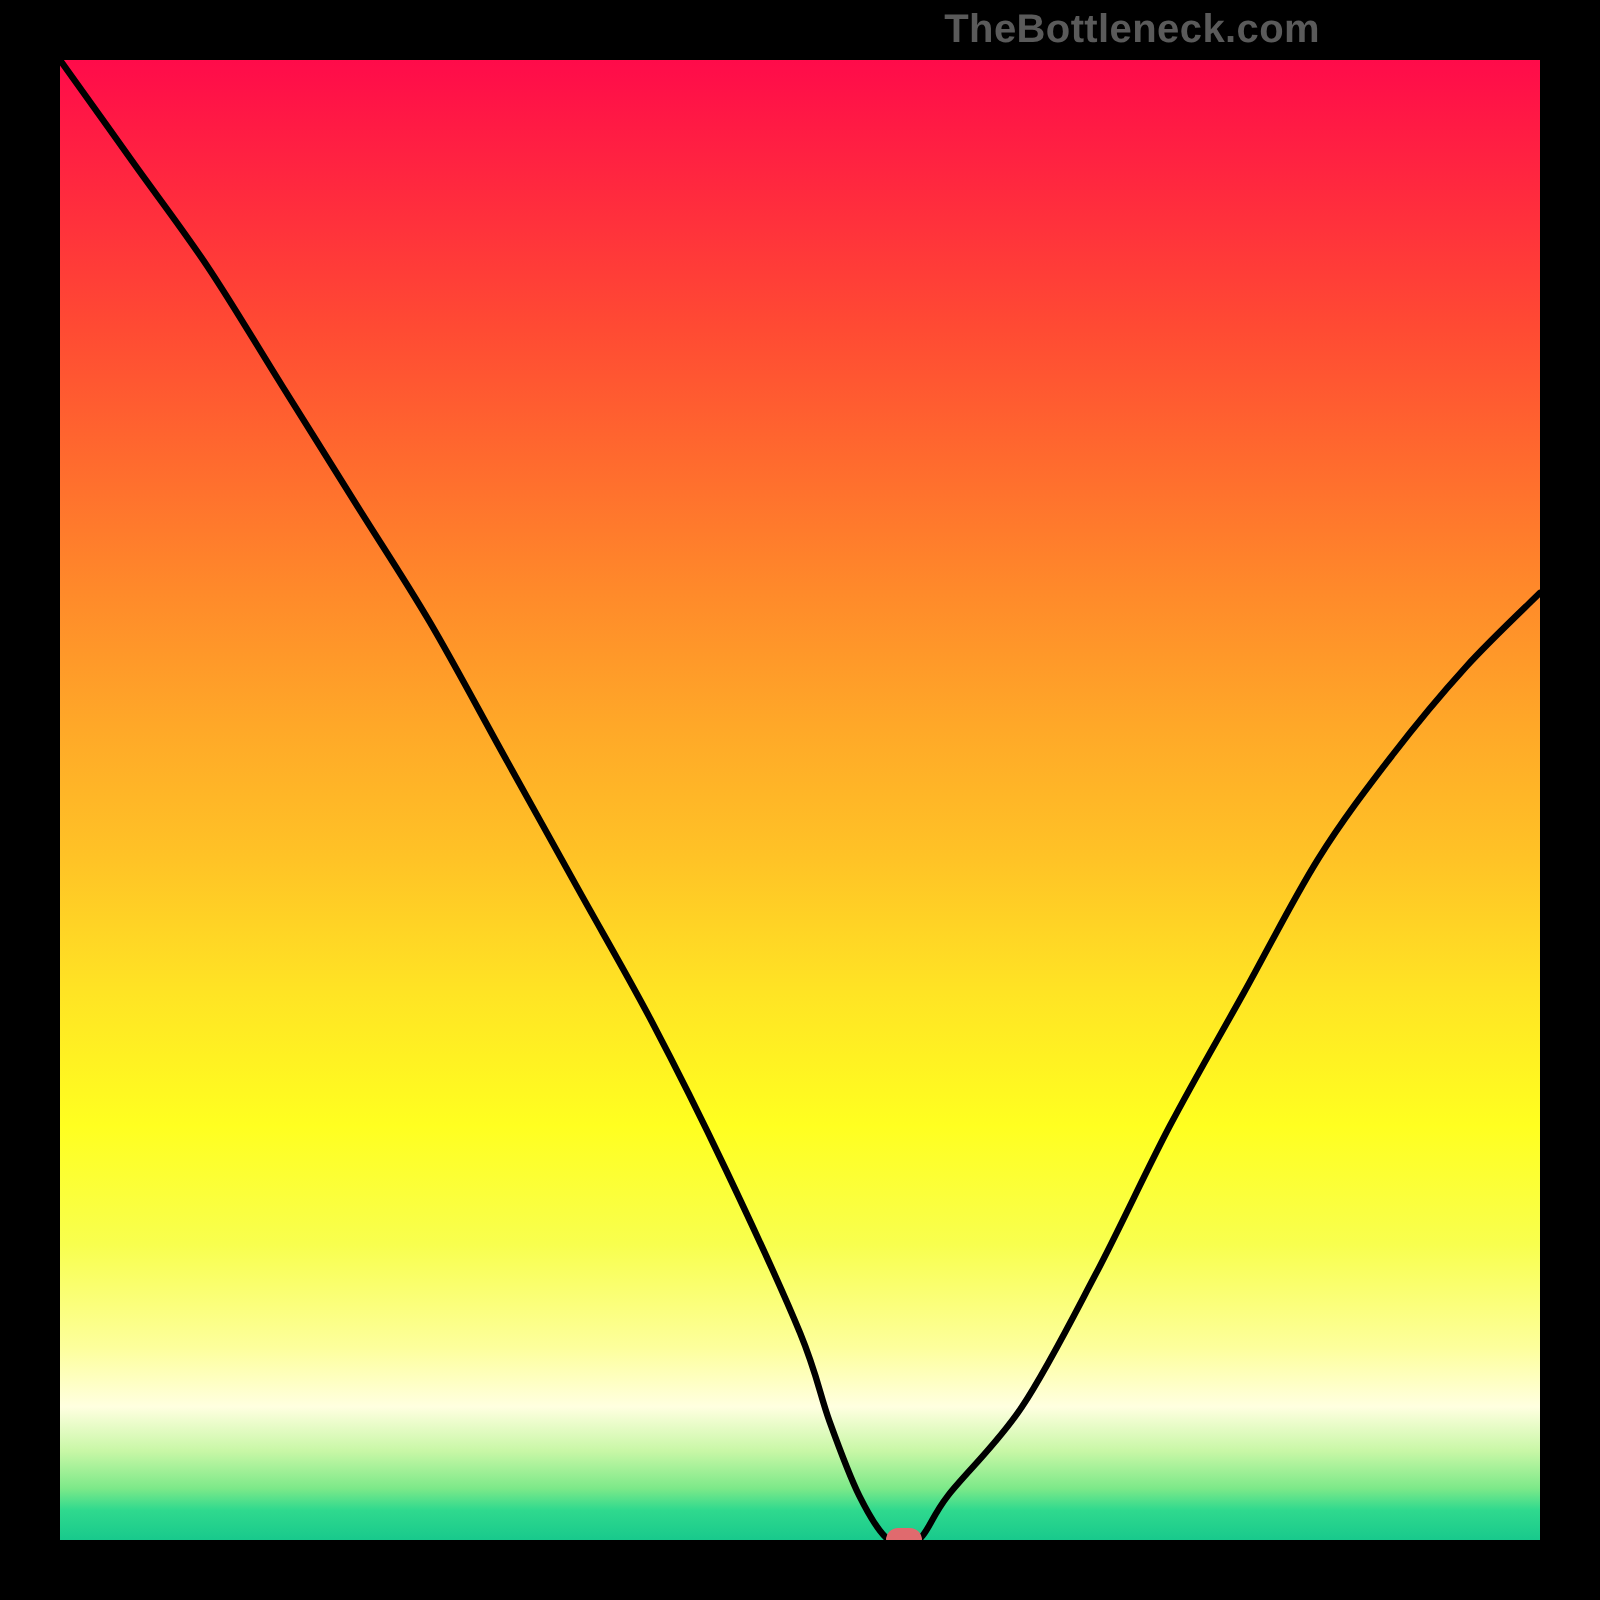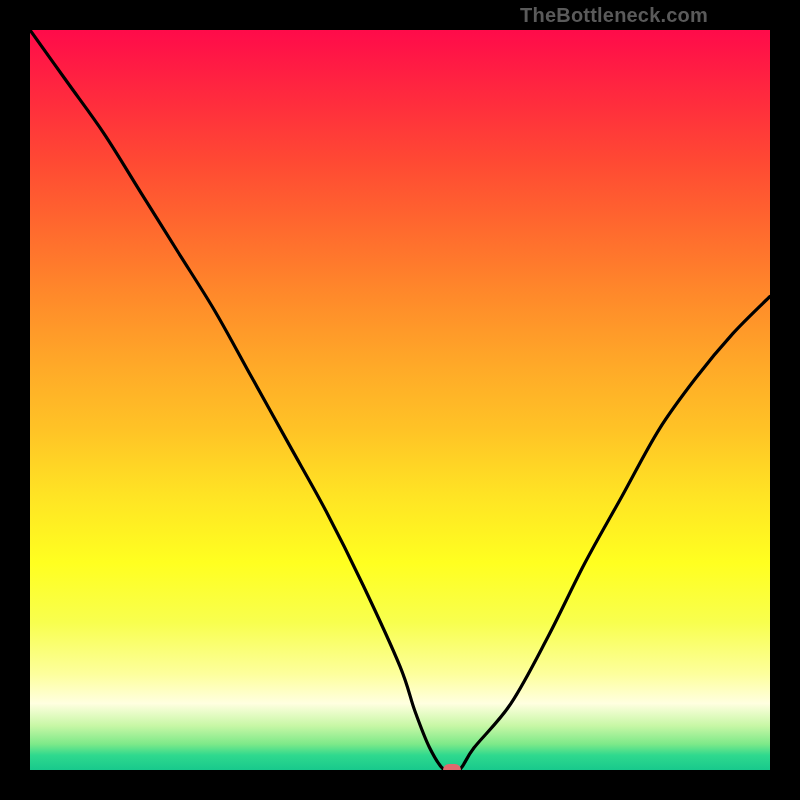--- a/index.html
+++ b/index.html
@@ -9,21 +9,20 @@
     height: 800px;
     background: #000;
     overflow: hidden;
     font-family: Arial, Helvetica, sans-serif;
   }
   .frame {
     position: relative;
     width: 672px;
     height: 800px;
     background: #000;
-    padding-left: 48px;
   }
   .watermark {
     position: absolute;
     top: 4px;
     right: 12px;
     color: #5a5a5a;
     font-size: 20px;
     font-weight: 600;
     letter-spacing: 0.2px;
     z-index: 5;

